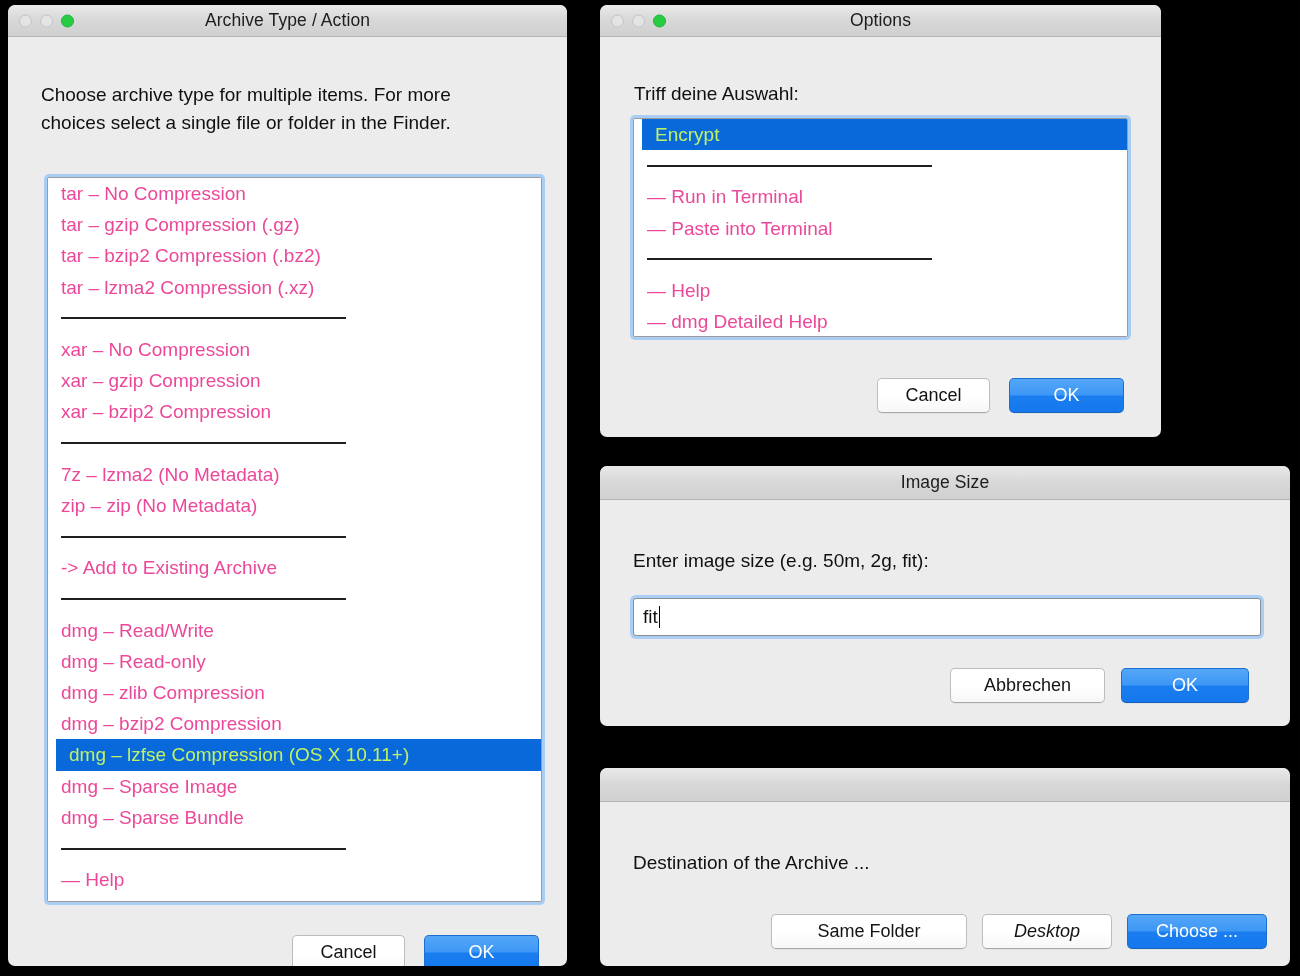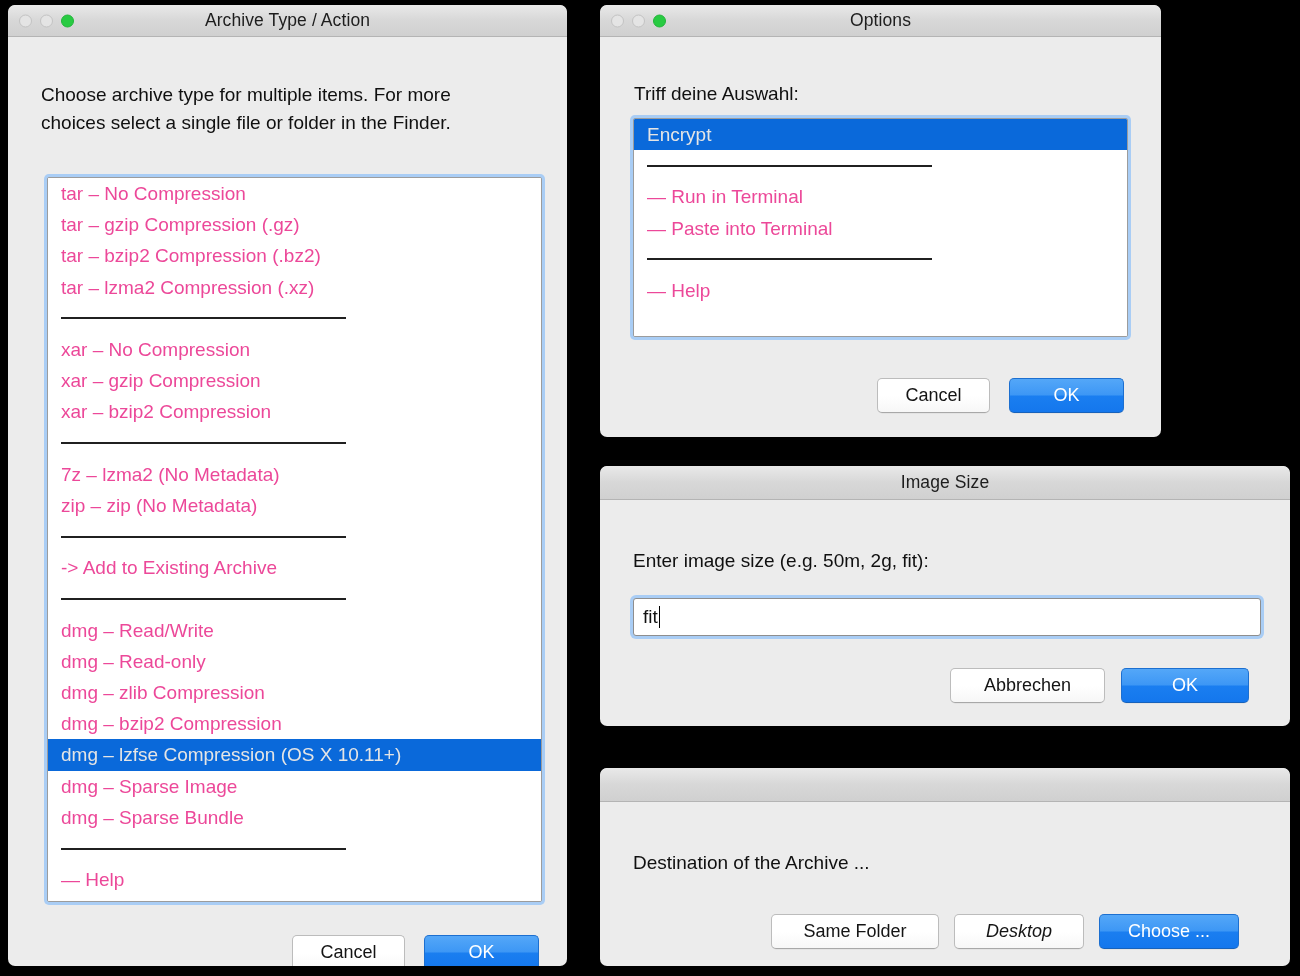--- a/index.html
+++ b/index.html
@@ -74,21 +74,21 @@
   .listbox { width: 100%; height: 100%; overflow: hidden; background:#fff; }
   .li {
     font-size: 19px;
     color: #ec4899;
     line-height: 31.2px;
     height: 31.2px;
     padding-left: 13px;
     white-space: nowrap;
     overflow: hidden;
   }
-  .li.sel { background: #0a69da; color: #e5e5e5; }
+  .li.sel { background: #0a69da; color: #bef264; margin-left: 8px; }
   .li.sep {
     height: 31.2px;
     display: flex;
     align-items: center;
     padding-left: 13px;
   }
   .li.sep::before {
     content: "";
     display: block;
     width: 285px;
@@ -215,20 +215,21 @@
       <div class="label-small" style="position:absolute; left:34px; top:46px;">Triff deine Auswahl:</div>
 
       <div class="listbox-wrap" style="position:absolute; left:33px; top:81px; width:495px; height:219px;">
         <div class="listbox" id="options-list">
             <div class="li sel">Encrypt</div>
             <div class="li sep"></div>
             <div class="li">— Run in Terminal</div>
             <div class="li">— Paste into Terminal</div>
             <div class="li sep"></div>
             <div class="li">— Help</div>
+            <div class="li">— dmg Detailed Help</div>
           </div>
       </div>
 
       <div class="btnrow" style="position:absolute; left:277px; top:341px; gap:19px;">
         <button class="btn" style="width:113px;">Cancel</button>
         <button class="btn primary" style="width:115px;">OK</button>
       </div>
     </div>
   </div>
 
@@ -252,20 +253,20 @@
   </div>
 
   <div class="window" id="win-destination">
     <div class="titlebar tall">
       <span class="title-text"></span>
     </div>
     <div class="body">
       <div class="label-small" style="position:absolute; left:33px; top:50px;">Destination of the Archive ...</div>
 
       <div class="btnrow" style="position:absolute; left:171px; top:112px; gap:15px;">
-        <button class="btn" style="width:168px;">Same Folder</button>
+        <button class="btn" style="width:196px;">Same Folder</button>
         <button class="btn" style="width:130px;font-style:italic;">Desktop</button>
         <button class="btn primary" style="width:140px;">Choose ...</button>
       </div>
     </div>
   </div>
 
 </div>
 
 </body></html>

